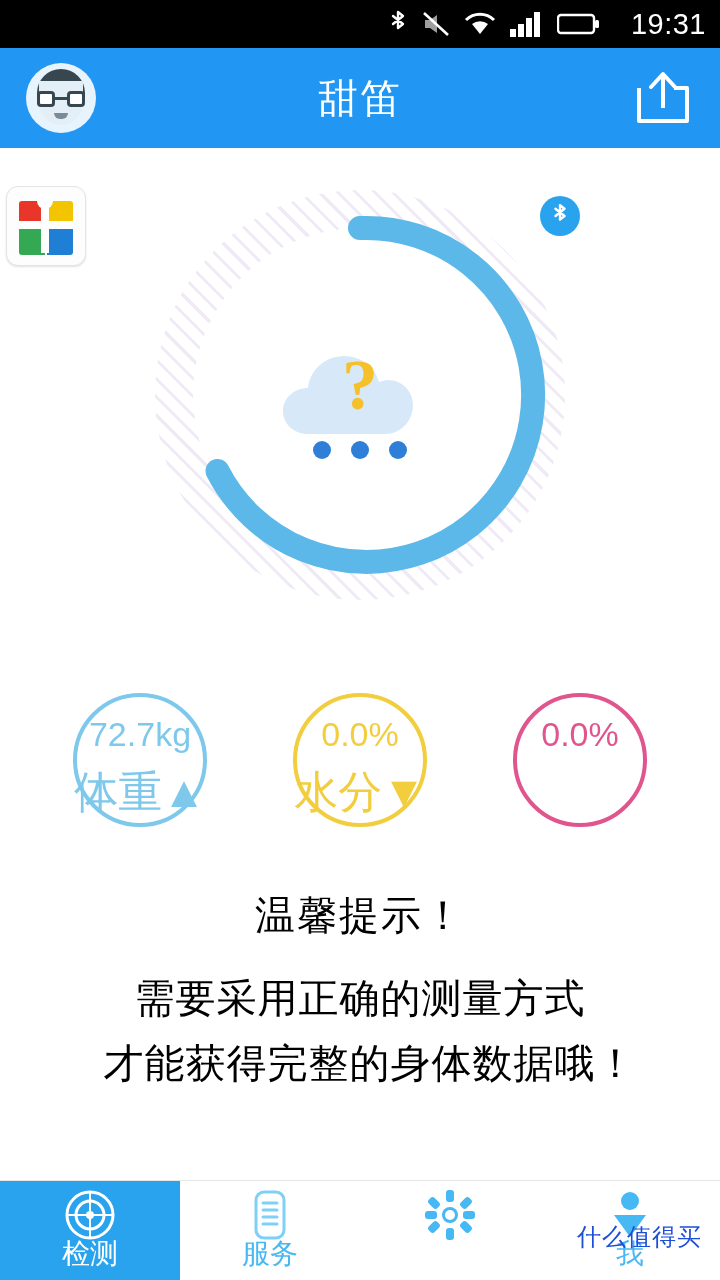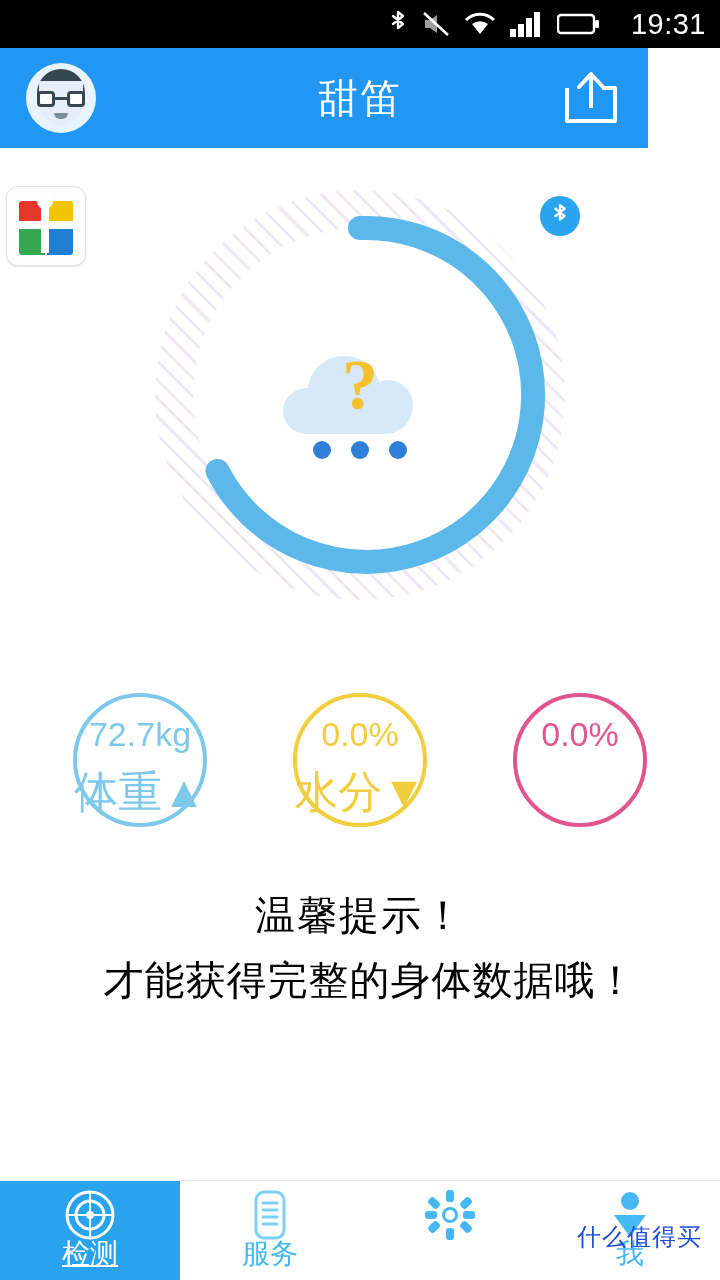--- a/index.html
+++ b/index.html
@@ -16,21 +16,21 @@
     background:#000;display:flex;align-items:center;justify-content:flex-end;
     padding-right:14px;box-sizing:border-box;
   }
   .statusbar .ic{margin-left:12px;display:flex;align-items:center;}
   .statusbar .clock{
     color:#fff;font-size:29px;margin-left:30px;letter-spacing:0.5px;
     font-family:"Liberation Sans",sans-serif;
   }
   
   .appbar{
-    position:absolute;top:48px;left:0;width:648px;height:100px;
+    position:absolute;top:48px;left:0;width:720px;height:100px;
     background:#2196f3;
   }
   .avatar{
     position:absolute;left:26px;top:15px;width:70px;height:70px;border-radius:50%;
     background:#e8f4fd;overflow:hidden;
   }
   .avatar .hair{
     position:absolute;left:11px;top:6px;width:48px;height:26px;border-radius:24px 24px 0 0;
     background:#37474f;
   }
@@ -102,21 +102,21 @@
   .tips{position:absolute;left:0;top:740px;width:720px;text-align:center;color:#000000;}
   .tips .t1{font-size:40px;letter-spacing:2px;}
   .tips .t2{font-size:40px;margin-top:28px;letter-spacing:1px;}
   .tips .t3{font-size:40px;margin-top:10px;letter-spacing:1px;margin-left:20px;}
   
   .navbar{position:absolute;left:0;top:1180px;width:720px;height:100px;background:#ffffff;border-top:1px solid #e6e6e6;}
   .navitem{position:absolute;top:0;width:180px;height:100px;text-align:center;}
   .navitem .nlabel{position:absolute;left:0;bottom:8px;width:180px;font-size:28px;color:#46b8f3;}
   .navitem .nicon{position:absolute;left:0;top:8px;width:180px;height:52px;display:flex;align-items:center;justify-content:center;}
   .navitem.active{background:#29a3ee;}
-  .navitem.active .nlabel{color:#ffffff;text-decoration:underline;}
+  .navitem.active .nlabel{color:#ffffff;}
   .n1{left:0;} .n2{left:180px;} .n3{left:360px;} .n4{left:540px;}
   .watermark{
     position:absolute;right:18px;bottom:28px;color:#1d4ed8;font-size:24px;letter-spacing:1px;
     pointer-events:none;
   }
 </style>
 </head>
 <body>
 
 <div class="statusbar">
@@ -222,20 +222,21 @@
       <div class="lab c-yellow"><span>水分</span><span>▼</span></div>
     </div>
     <div class="metric m3">
       <div class="circ c-pink"></div>
       <div class="val c-pink">0.0%</div>
     </div>
   </div>
 
   <div class="tips">
     <div class="t1">温馨提示！</div>
+    <div class="t2">需要采用正确的测量方式</div>
     <div class="t3">才能获得完整的身体数据哦！</div>
   </div>
 </div>
 
 <div class="navbar">
   <div class="navitem n1 active">
     <div class="nicon">
       <svg width="52" height="52" viewBox="0 0 52 52">
         <circle cx="26" cy="26" r="23" fill="none" stroke="#ffffff" stroke-width="3"></circle>
         <circle cx="26" cy="26" r="14" fill="none" stroke="#ffffff" stroke-width="3"></circle>

